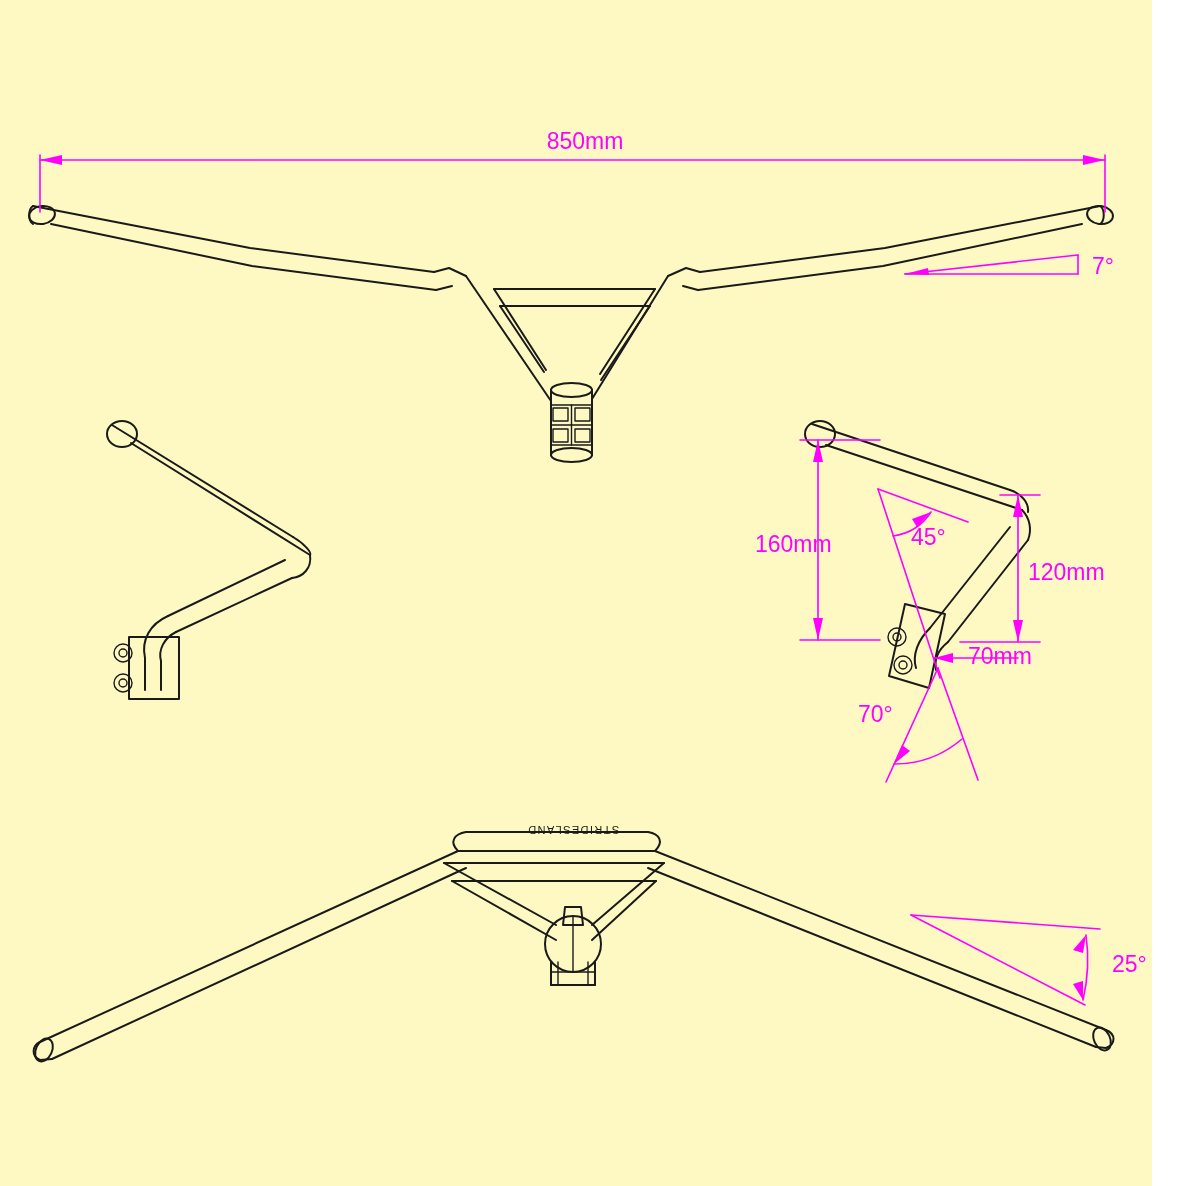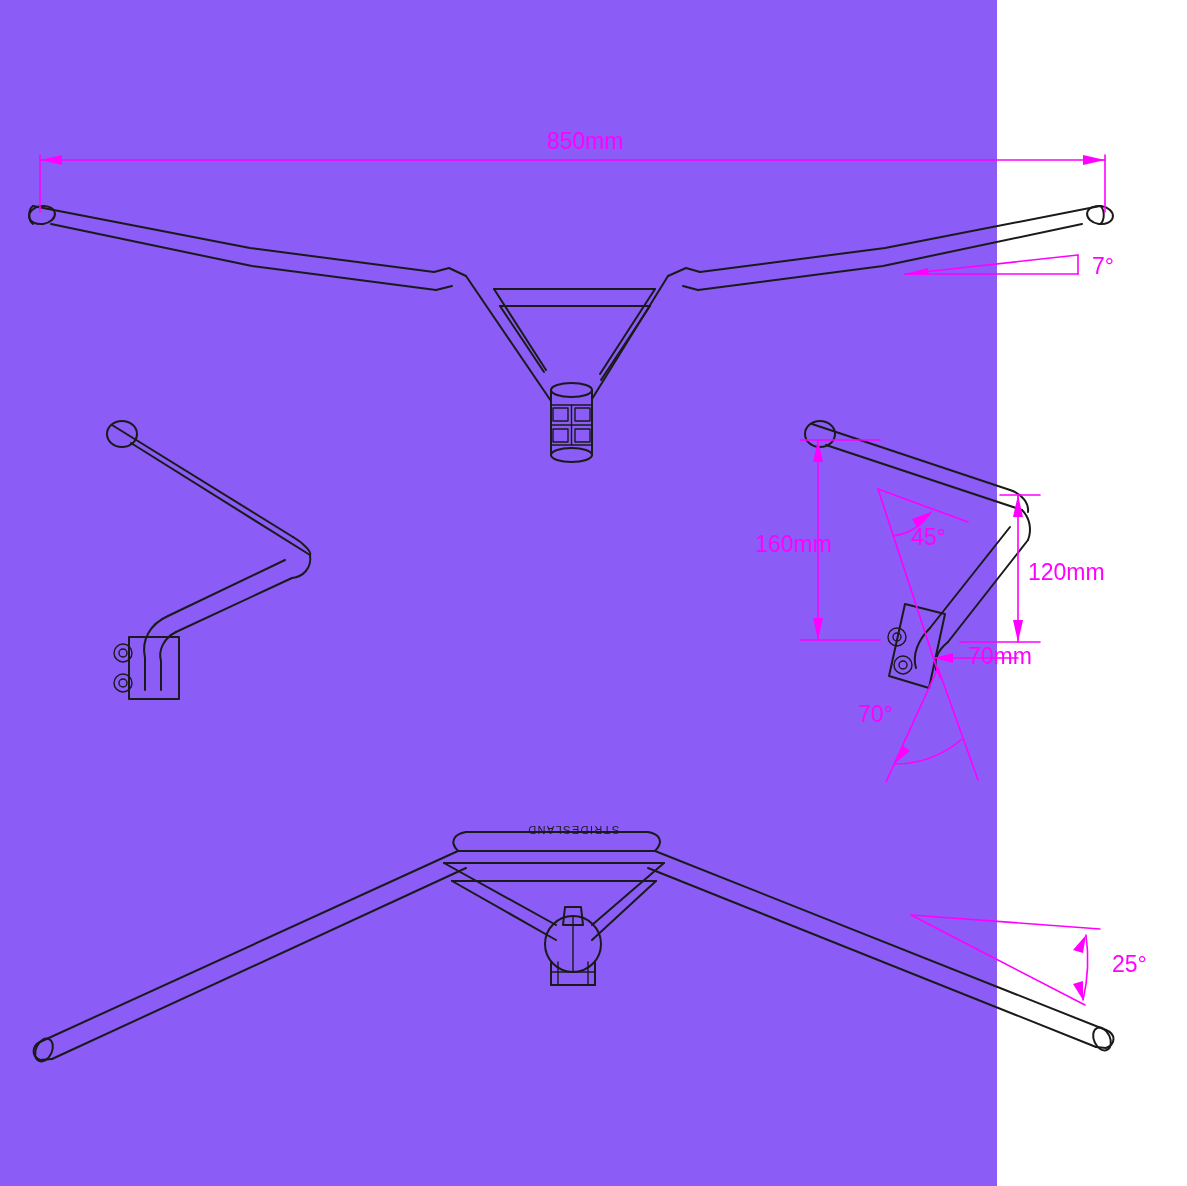--- a/index.html
+++ b/index.html
@@ -8,23 +8,23 @@
     background: #ffffff;
   }
   body {
     width: 1187px;
     height: 1186px;
     font-family: "Liberation Sans", sans-serif;
     overflow: hidden;
   }
   #stage {
     position: relative;
-    width: 997px;
+    width: 1152px;
     height: 1186px;
-    background: #8b5cf6;
+    background: #fef9c3;
   }
   svg.drawing {
     position: absolute;
     left: 0;
     top: 0;
     width: 1187px;
     height: 1186px;
   }
   .part-line {
     fill: none;

